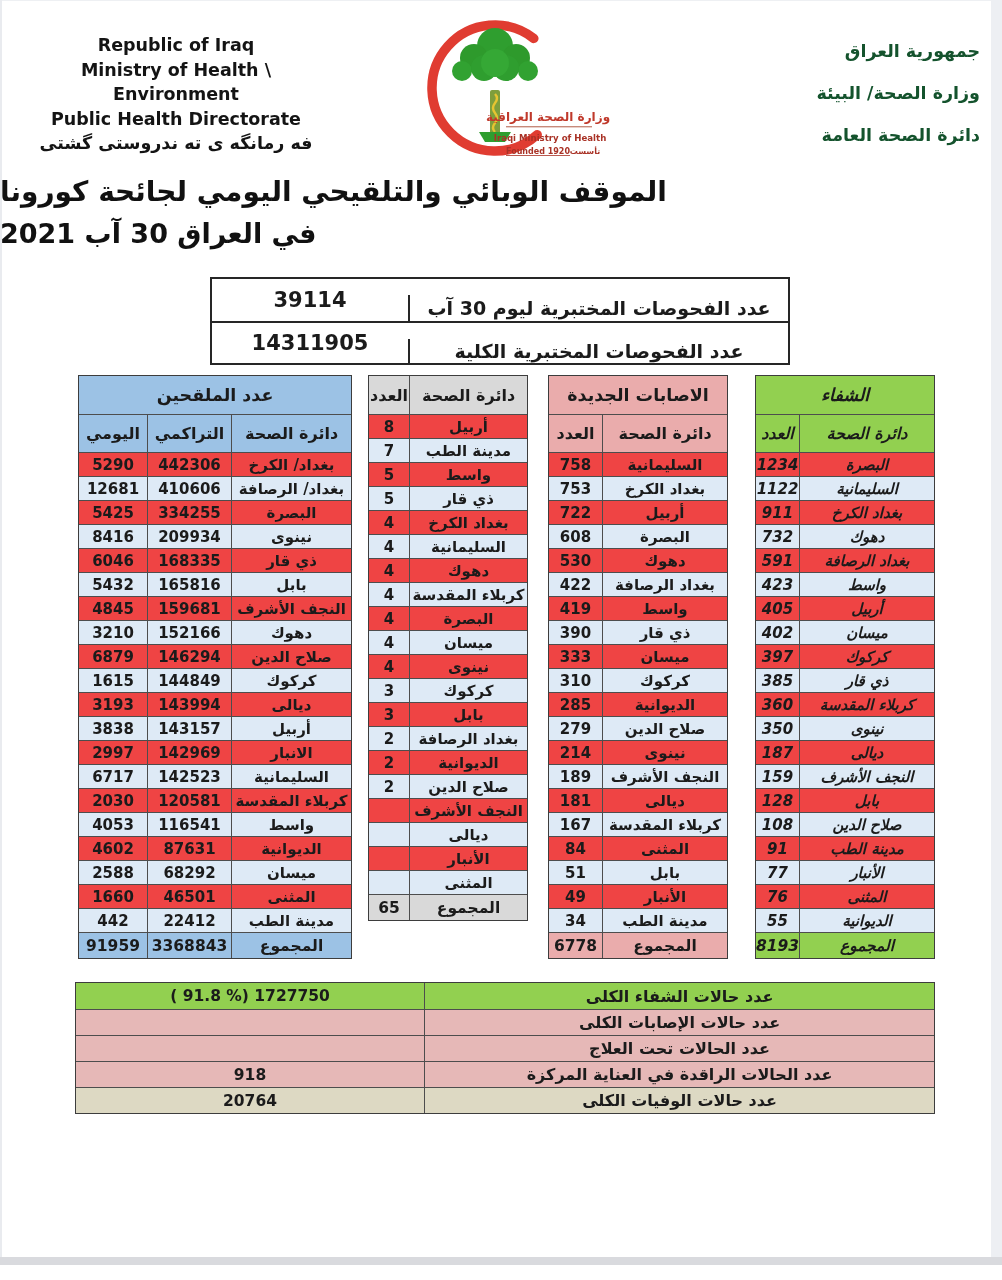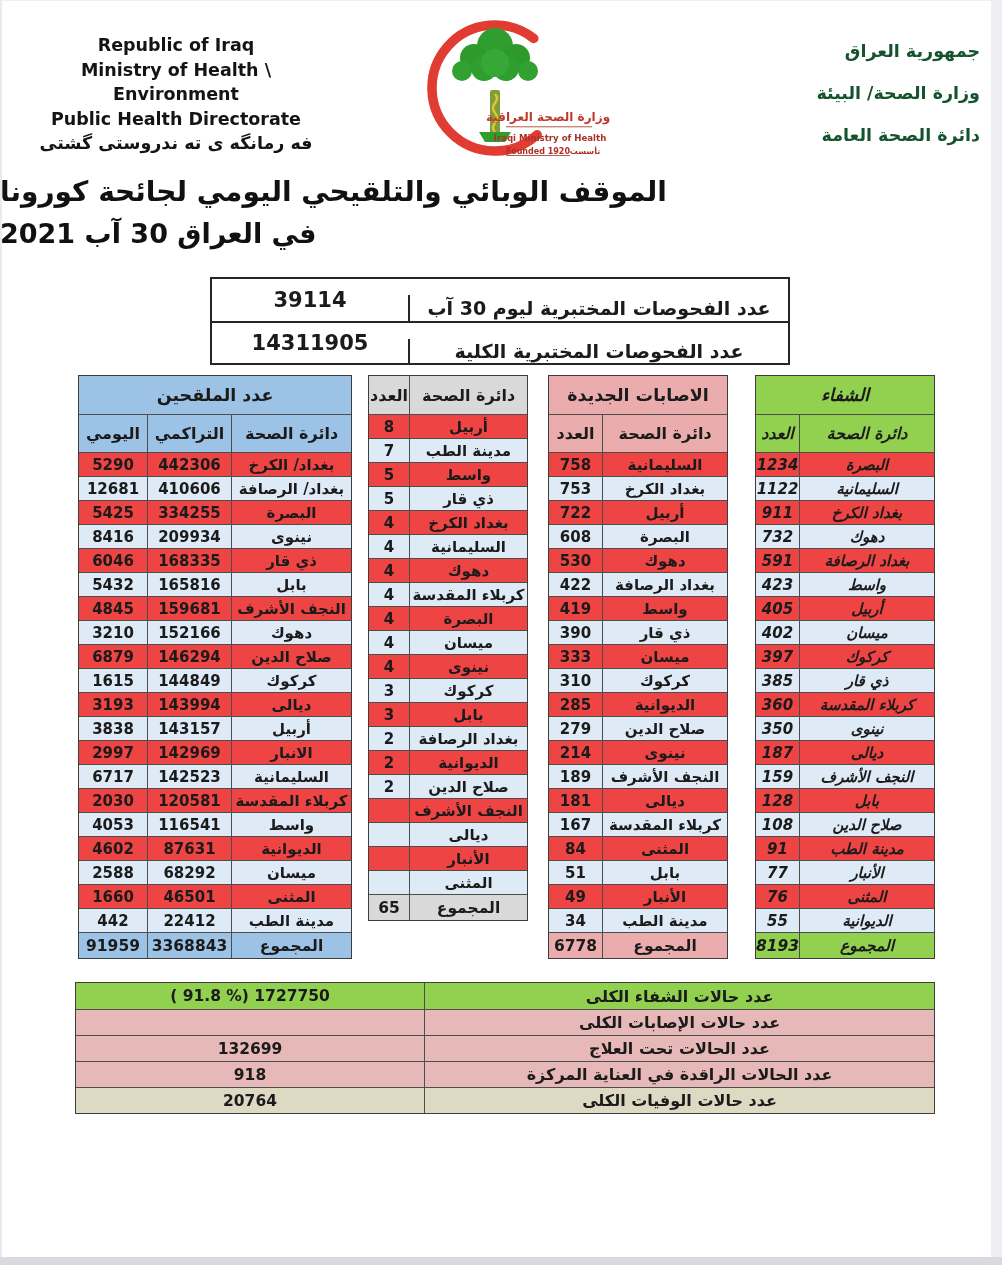--- a/index.html
+++ b/index.html
@@ -516,21 +516,20 @@
   <div class="summary">
       <div class="srow theme-green">
         <div class="s-label">عدد حالات الشفاء الكلى</div>
         <div class="s-value">( 91.8 %)  1727750</div>
       </div>
       <div class="srow theme-pink">
         <div class="s-label">عدد حالات الإصابات الكلى</div>
       </div>
       <div class="srow theme-pink">
         <div class="s-label">عدد الحالات تحت العلاج</div>
-        <div class="s-value">132699</div>
       </div>
       <div class="srow theme-pink">
         <div class="s-label">عدد الحالات الراقدة في العناية المركزة</div>
         <div class="s-value">918</div>
       </div>
       <div class="srow theme-beige">
         <div class="s-label">عدد حالات الوفيات الكلى</div>
         <div class="s-value">20764</div>
       </div>
     </div>

